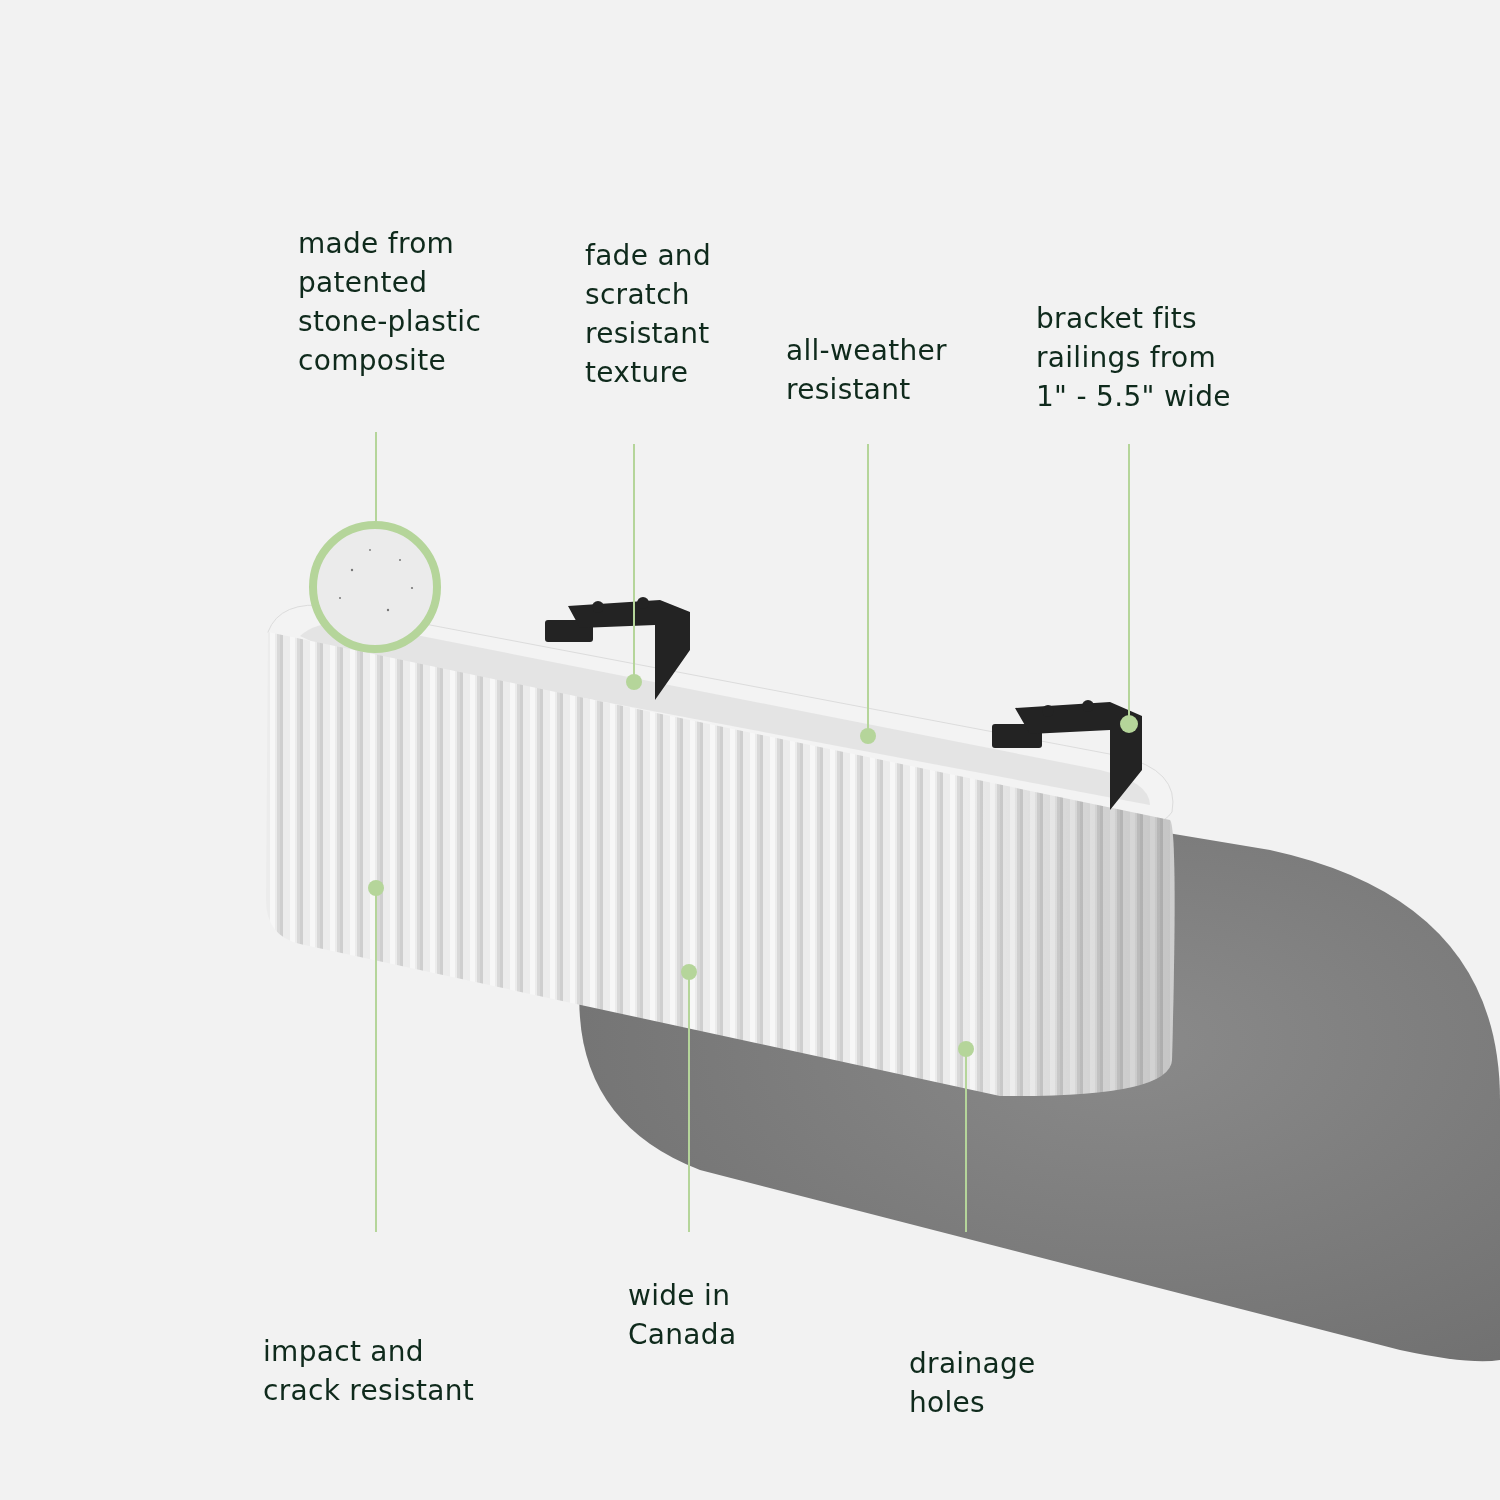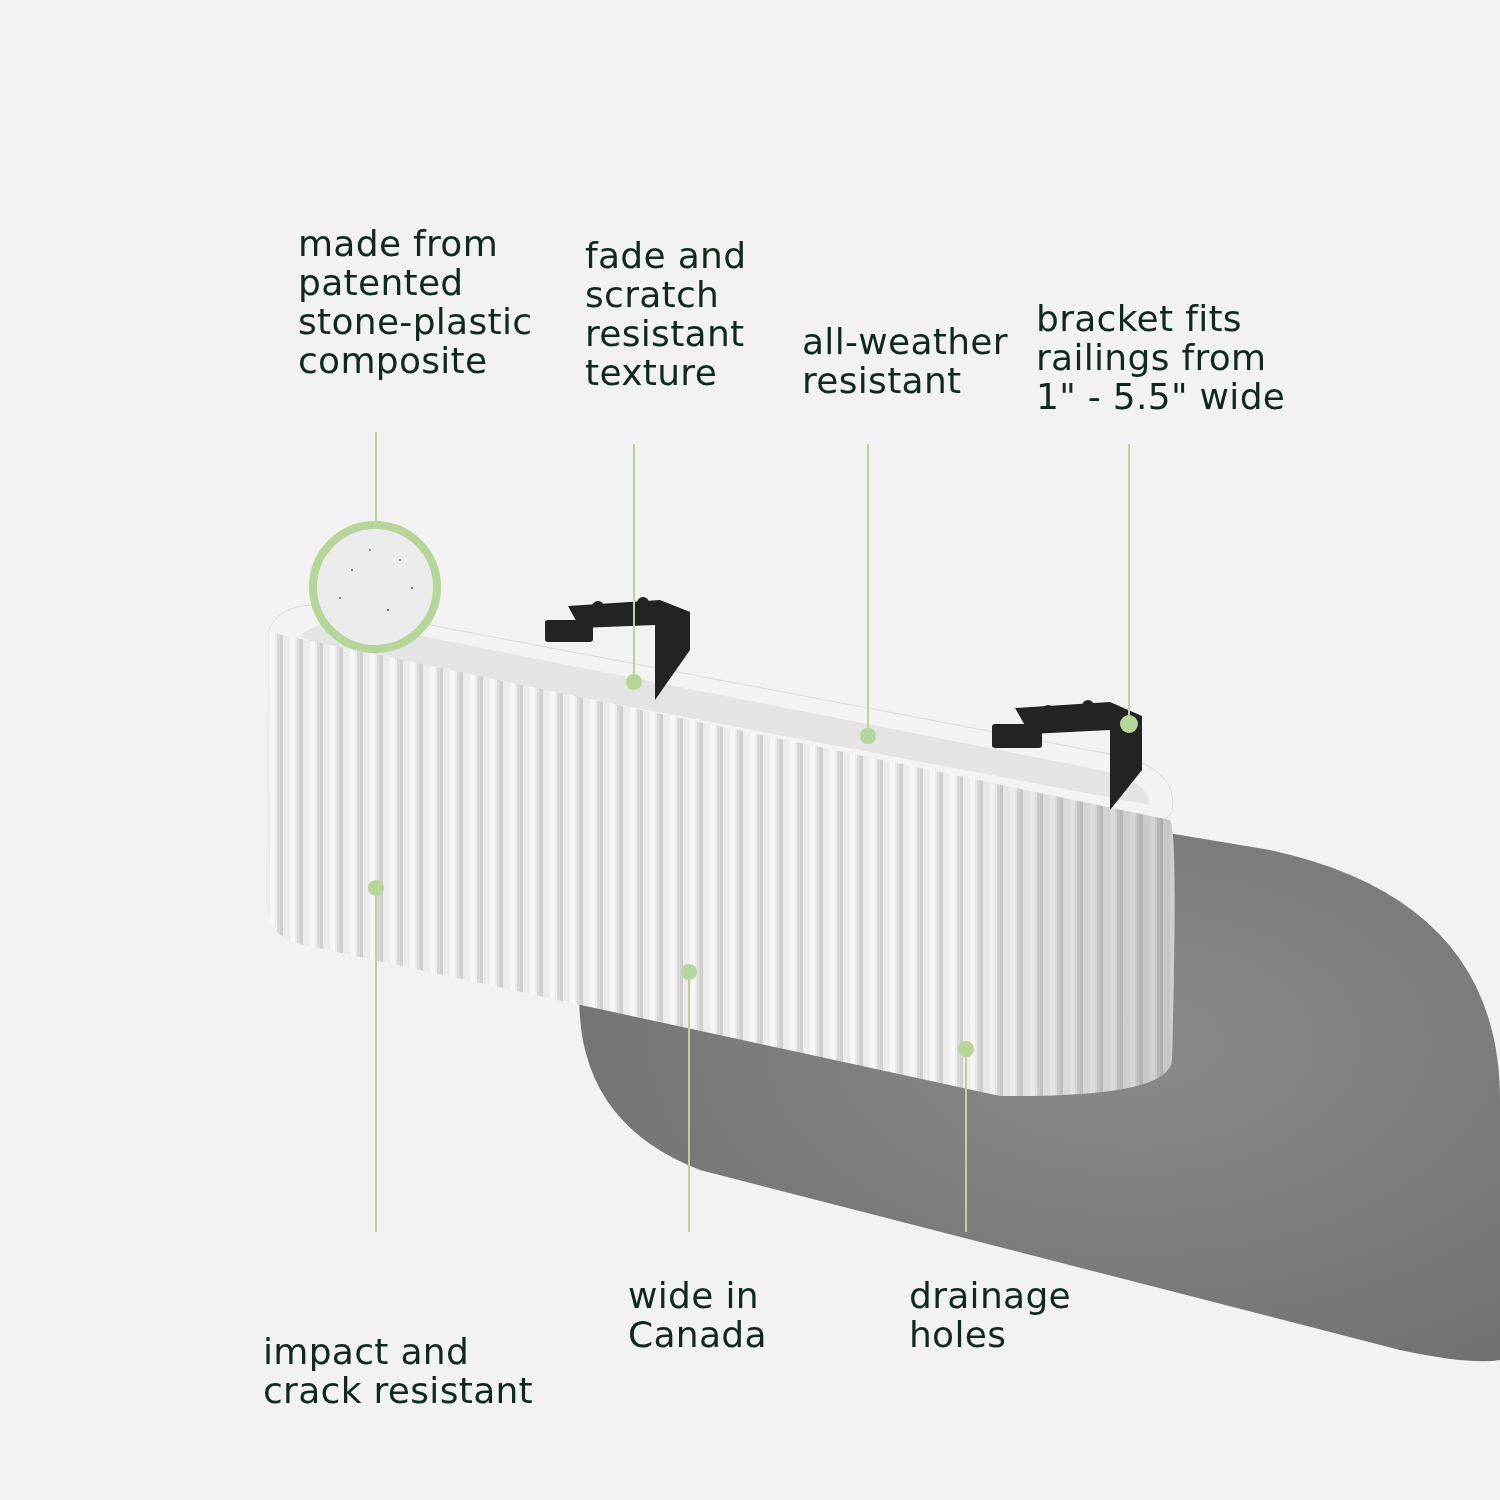--- a/index.html
+++ b/index.html
@@ -1,18 +1,18 @@
 <!DOCTYPE html>
 <html><head>
 <meta charset="utf-8">
 <style>
   html, body { margin:0; padding:0; }
   body { width:1500px; height:1500px; background:#f2f2f2; position:relative; overflow:hidden;
          font-family:"DejaVu Sans", sans-serif; }
-  .label { position:absolute; color:#0f2a1c; font-size:36px; line-height:39px; letter-spacing:0.3px; white-space:pre-line; }
+  .label { position:absolute; color:#0f2a1c; font-size:28px; line-height:39px; letter-spacing:0.3px; white-space:pre-line; }
   .illus { position:absolute; left:0; top:0; width:1500px; height:1500px; }
 </style>
 </head>
 <body>
 
 <svg class="illus" viewBox="0 0 1500 1500" xmlns="http://www.w3.org/2000/svg">
   <defs>
     <pattern id="flutes" x="0" y="0" width="20" height="10" patternUnits="userSpaceOnUse">
       <rect x="0" y="0" width="20" height="10" fill="#ececec"></rect>
       <rect x="0" y="0" width="3" height="10" fill="#cfcfcf"></rect>
@@ -83,24 +83,24 @@
 </svg>
 
 <div class="label" style="left:298px; top:224px;">made from
 patented
 stone-plastic
 composite</div>
 <div class="label" style="left:585px; top:236px;">fade and
 scratch
 resistant
 texture</div>
-<div class="label" style="left:786px; top:322px;margin-left:16px;">all-weather
+<div class="label" style="left:786px; top:331px;">all-weather
 resistant</div>
 <div class="label" style="left:1036px; top:274px;margin-top:25px;">bracket fits
 railings from
 1" - 5.5" wide</div>
 
 <div class="label" style="left:263px; top:1332px;">impact and
 crack resistant</div>
 <div class="label" style="left:628px; top:1276px;">wide in
 Canada</div>
-<div class="label" style="left:909px; top:1276px;">drainage
+<div class="label" style="left:909px; top:1344px;">drainage
 holes</div>
 
 </body></html>

